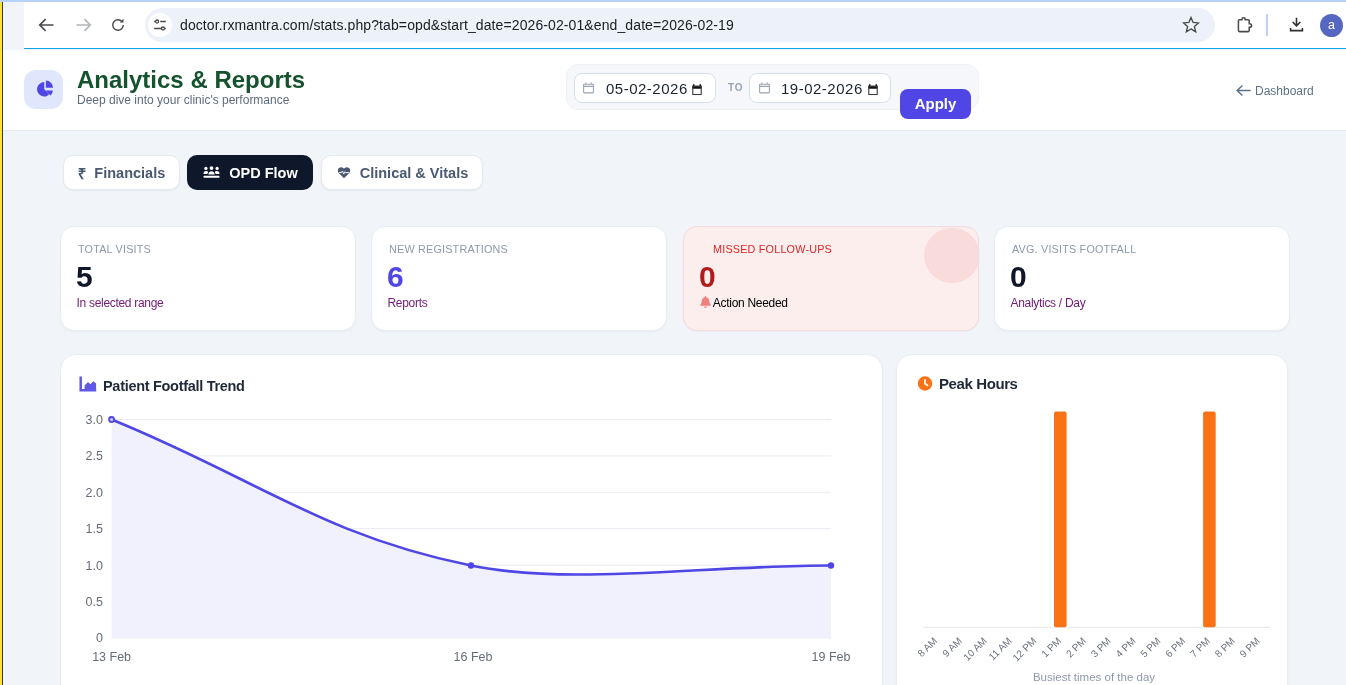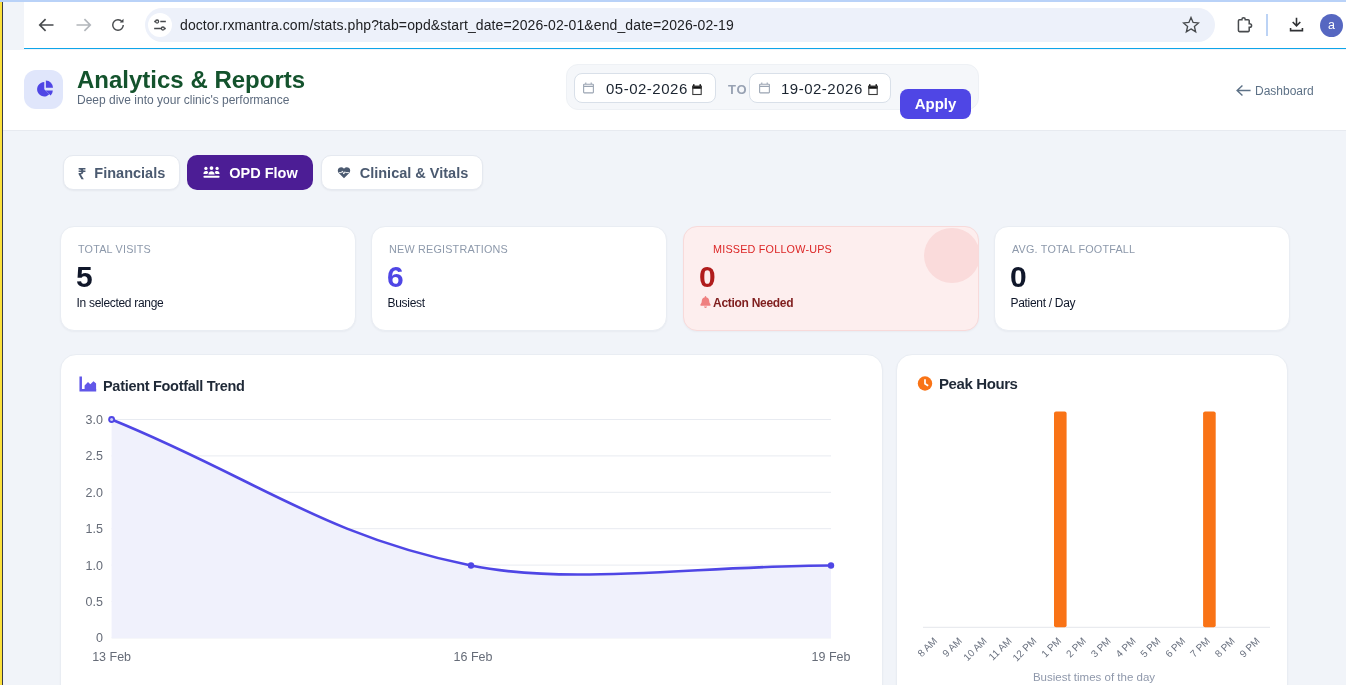--- a/index.html
+++ b/index.html
@@ -18,35 +18,35 @@
 
   
   .pageheader { position:absolute; left:3px; top:50px; width:1343px; height:81px; background:#ffffff; border-bottom:1px solid #e7eaf0; }
   .logo { position:absolute; left:24px; top:70px; width:39px; height:39px; border-radius:12px; background:#e0e6fb; }
   .h1 { position:absolute; left:77px; top:66px; font-size:24px; font-weight:bold; color:#14532d; letter-spacing:0px; }
   .sub { position:absolute; left:77px; top:93px; font-size:12px; color:#5d6b7e; }
   .datewrap { position:absolute; left:566px; top:64px; width:413px; height:46px; background:#f5f7fa; border:1px solid #eef1f5; border-radius:12px; }
   .dateinput { position:absolute; top:73px; width:142px; height:30px; background:#ffffff; border:1px solid #d9e0e9; border-radius:8px; font-size:15px; color:#1b2430; }
   .di1 { left:574px; } .di2 { left:749px; }
   .dtext { position:absolute; top:6px; left:31px; font-size:15px; color:#1b2430; letter-spacing:0.5px; }
-  .toLabel { position:absolute; left:728px; top:82px; font-size:13px; font-weight:bold; color:#98a2b3; letter-spacing:0.8px; }
+  .toLabel { position:absolute; left:728px; top:82px; font-size:10px; font-weight:bold; color:#98a2b3; letter-spacing:0.8px; }
   .applybtn { position:absolute; left:900px; top:89px; width:71px; height:30px; background:#4f46e5; border-radius:8px; color:#ffffff; font-size:15px; font-weight:bold; text-align:center; line-height:30px; }
   .dash { position:absolute; left:1255px; top:84px; font-size:12px; color:#5d7186; }
 
   
   .tab { position:absolute; top:155px; height:35px; border-radius:10px; font-size:14.5px; font-weight:bold; display:flex; align-items:center; justify-content:center; gap:8px; }
   .tabw { background:#ffffff; border:1px solid #e5e9f0; color:#4b5a70; box-shadow:0 1px 2px rgba(16,24,40,0.05); }
-  .taba { background:#4c1d95; color:#ffffff; }
+  .taba { background:#0f172a; color:#ffffff; }
 
   
   .card { position:absolute; top:226px; width:296px; height:105px; background:#ffffff; border:1px solid #e9edf3; border-radius:14px; box-shadow:0 1px 2px rgba(16,24,40,0.04); }
   .cardpink { background:#fdeeee; border-color:#f8dada; overflow:hidden; }
   .clabel { position:absolute; left:17px; top:16px; font-size:10.8px; font-weight:normal; color:#8d99ab; letter-spacing:0.2px; }
   .cnum { position:absolute; left:15px; top:33px; font-size:30px; font-weight:bold; color:#10172a; }
-  .csub { position:absolute; left:15.5px; top:69px; font-size:12px; color:#0f172a; letter-spacing:-0.3px; }
+  .csub { position:absolute; left:15.5px; top:69px; font-size:12px; color:#701a75; letter-spacing:-0.3px; }
   .pinkcircle { position:absolute; width:56px; height:55px; border-radius:50%; background:#fadbdb; }
 
   
   .chartcard { position:absolute; background:#ffffff; border:1px solid #e9edf3; border-radius:16px; box-shadow:0 1px 2px rgba(16,24,40,0.04); }
 </style>
 </head>
 <body>
 
 <div class="topbar">
 
@@ -167,34 +167,34 @@
 Clinical &amp; Vitals</div>
 
 <div class="card" style="left:60px;">
   <div class="clabel">TOTAL VISITS</div>
   <div class="cnum">5</div>
   <div class="csub">In selected range</div>
 </div>
 <div class="card" style="left:371px;">
   <div class="clabel">NEW REGISTRATIONS</div>
   <div class="cnum" style="color:#4f46e5;">6</div>
-  <div class="csub">Busiest</div>
+  <div class="csub">Reports</div>
 </div>
 <div class="card cardpink" style="left:683px;">
   <div class="pinkcircle" style="left:240px;top:1px;"></div>
   <div class="clabel" style="color:#dc2626;margin-left:12px;">MISSED FOLLOW-UPS</div>
   <div class="cnum" style="color:#b01c1c;">0</div>
-  <div class="csub" style="color:#7f1d1d;font-weight:bold;"><svg width="11" height="12" viewBox="0 0 448 512" style="vertical-align:-1px;">
+  <div class="csub" style="color:#000000;font-weight:normal;"><svg width="11" height="12" viewBox="0 0 448 512" style="vertical-align:-1px;">
         <path fill="#ef8080" d="M224 0c-17.7 0-32 14.3-32 32v19.2C119 66 64 130.6 64 208v18.8c0 47-17.3 92.4-48.5 127.6l-7.4 8.3c-8.4 9.4-10.4 22.9-5.3 34.4S19.4 416 32 416h384c12.6 0 24-7.4 29.2-18.9s3.1-25-5.3-34.4l-7.4-8.3C401.3 319.2 384 273.9 384 226.8V208c0-77.4-55-142-128-156.8V32c0-17.7-14.3-32-32-32zm45.3 493.3c12-12 18.7-28.3 18.7-45.3H224 160c0 17 6.7 33.3 18.7 45.3s28.3 18.7 45.3 18.7 33.3-6.7 45.3-18.7z"></path>
       </svg> Action Needed</div>
 </div>
 <div class="card" style="left:994px;">
-  <div class="clabel">AVG. TOTAL FOOTFALL</div>
+  <div class="clabel">AVG. VISITS FOOTFALL</div>
   <div class="cnum">0</div>
-  <div class="csub">Patient / Day</div>
+  <div class="csub">Analytics / Day</div>
 </div>
 
 <div class="chartcard" style="left:60px;top:354px;width:823px;height:350px;"></div>
 <svg class="abs" style="left:60px;top:354px;" width="823" height="331" viewBox="0 0 823 331">
 
   <g transform="translate(19,22)">
     <path d="M1.7 0.5v13.8h15.5" stroke="#6157e8" stroke-width="2.5" fill="none"></path>
     <path d="M5.6 13.4 V9.4 L9 5.9 L11.3 8.2 L14.5 5.2 L17.1 7.4 V13.4 Z" fill="#6157e8"></path>
   </g>
   <text x="43" y="37" font-size="14.5" font-weight="bold" fill="#1f2937" font-family="Liberation Sans" letter-spacing="-0.3">Patient Footfall Trend</text>

